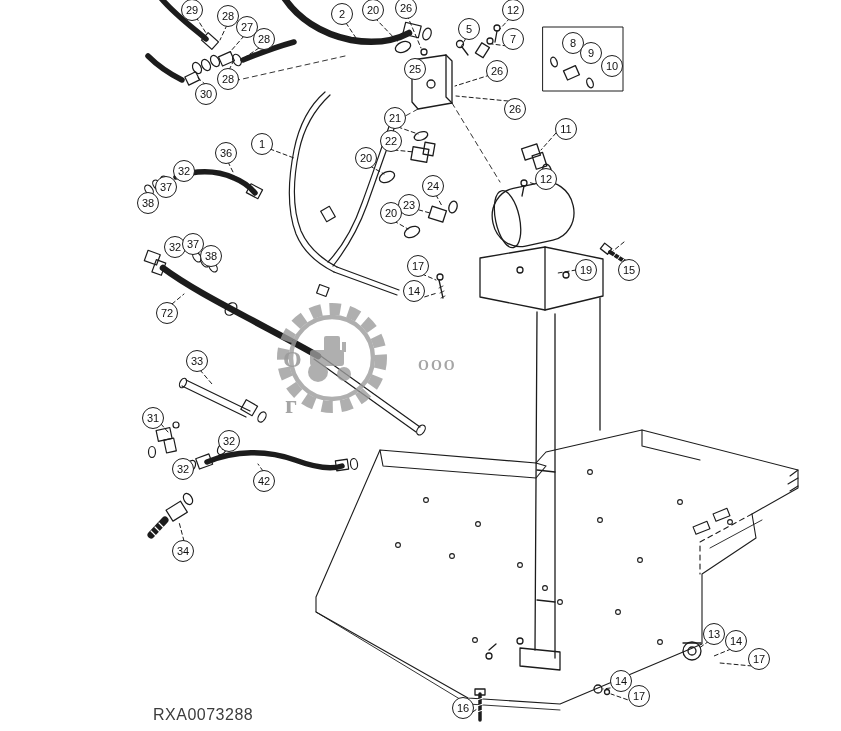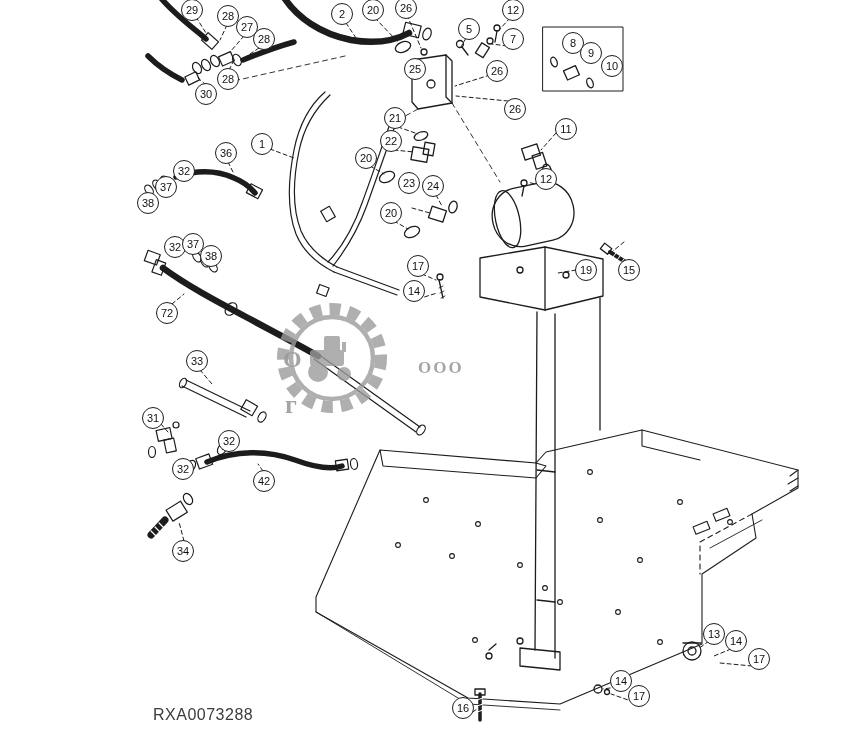--- a/index.html
+++ b/index.html
@@ -9,21 +9,21 @@
     background:#fff;
     overflow:hidden;
     font-family:"Liberation Sans", sans-serif;
   }
   #artwork{position:absolute;left:0;top:0;z-index:1;}
   
   .watermark{position:absolute;left:0;top:0;width:841px;height:731px;z-index:5;pointer-events:none;}
   .wm-gear{position:absolute;left:270px;top:296px;opacity:.8;}
   .wm-ooo{
     position:absolute;left:418px;top:358px;
-    font-size:17px;font-weight:bold;color:#9c9c9c;opacity:.9;
+    font-size:14px;font-weight:bold;color:#9c9c9c;opacity:.9;
     letter-spacing:2px;font-family:"Liberation Serif", serif;
   }
   .wm-name{
     position:absolute;left:334px;top:378px;
     font-size:34px;font-weight:bold;color:#9c9c9c;opacity:.9;
     letter-spacing:3px;font-family:"Liberation Serif", serif;
   }
   .wm-frag-top{
     position:absolute;left:283px;top:346px;
     font-size:24px;font-weight:bold;color:#9c9c9c;opacity:.9;
@@ -332,21 +332,21 @@
       <div class="callout" style="left: 555px; top: 118px;">11</div>
       <div class="callout" style="left: 251px; top: 133px;">1</div>
       <div class="callout" style="left: 215px; top: 142px;">36</div>
       <div class="callout" style="left: 380px; top: 130px;">22</div>
       <div class="callout" style="left: 355px; top: 147px;">20</div>
       <div class="callout" style="left: 173px; top: 160px;">32</div>
       <div class="callout" style="left: 155px; top: 176px;">37</div>
       <div class="callout" style="left: 137px; top: 192px;">38</div>
       <div class="callout" style="left: 535px; top: 168px;">12</div>
       <div class="callout" style="left: 422px; top: 175px;">24</div>
-      <div class="callout" style="left: 398px; top: 172px; text-align: center;">23</div>
+      <div class="callout" style="left: 398px; top: 194px; text-align: center;">23</div>
       <div class="callout" style="left: 380px; top: 202px;">20</div>
       <div class="callout" style="left: 618px; top: 223px; margin-top: 36px;">15</div>
       <div class="callout" style="left: 164px; top: 236px;">32</div>
       <div class="callout" style="left: 182px; top: 233px;">37</div>
       <div class="callout" style="left: 200px; top: 245px;">38</div>
       <div class="callout" style="left: 407px; top: 255px;">17</div>
       <div class="callout" style="left: 575px; top: 259px;">19</div>
       <div class="callout" style="left: 403px; top: 280px;">14</div>
       <div class="callout" style="left: 156px; top: 302px;">72</div>
       <div class="callout" style="left: 186px; top: 350px;">33</div>

